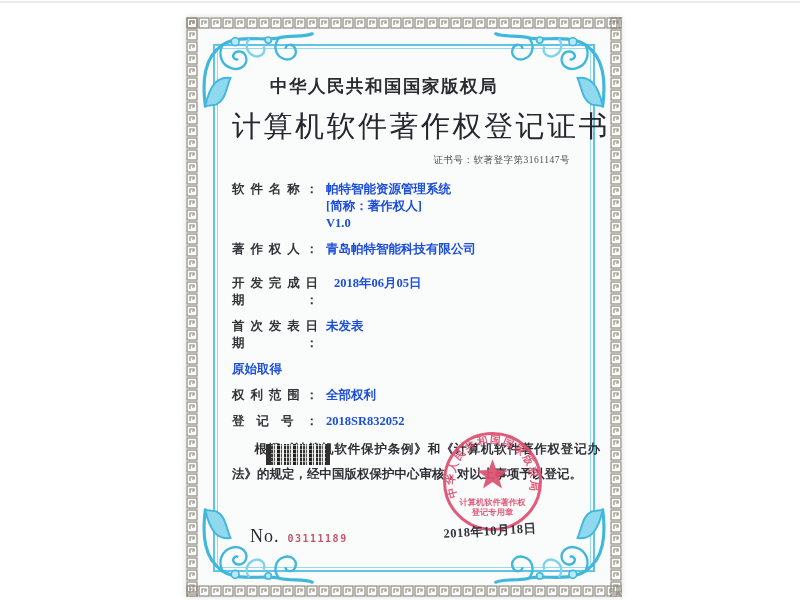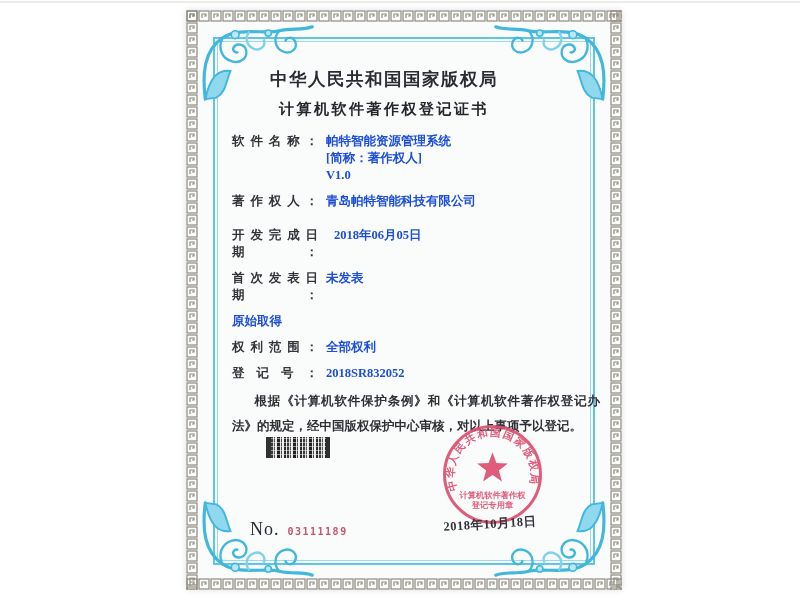--- a/index.html
+++ b/index.html
@@ -6,21 +6,21 @@
   html,body { width:800px; height:600px; }
   body {
     background:#ffffff;
     font-family:"Liberation Serif","DejaVu Serif",serif;
     position:relative; overflow:hidden;
   }
   .scan-edge { position:absolute; left:0; top:1px; width:800px; height:2px; background:#dcdbd6; opacity:.55; }
 
   
   .cert {
-    position:absolute; left:186px; top:10px; width:436px; height:580px;
+    position:absolute; left:186px; top:17px; width:436px; height:580px;
     background:#fafcfc; box-shadow:0 0 6px rgba(120,130,135,.25);
   }
 
   
   .key-strip { position:absolute; }
   .key-top    { left:0; top:0;    width:436px; height:12px; }
   .key-bottom { left:0; bottom:0; width:436px; height:12px; }
   .key-left   { left:0; top:0;    width:12px;  height:580px; }
   .key-right  { right:0; top:0;   width:12px;  height:580px; }
 
@@ -41,21 +41,21 @@
   .fl-bl { left:13px;  bottom:11px; transform:scaleY(-1); }
   .fl-br { right:13px; bottom:11px; transform:scale(-1,-1); }
 
   
   .content { position:absolute; left:46px; top:57px; width:368px; color:#2f2f35; }
   .authority {
     font-size:17.5px; font-weight:700; letter-spacing:1.5px;
     text-align:center; margin-right:64px; white-space:nowrap; color:#2b2b32;
   }
   .cert-title {
-    font-size:15px; font-weight:700; letter-spacing:2.5px;
+    font-size:29px; font-weight:400; letter-spacing:2.5px;
     text-align:center; margin:9px 64px 0 0; white-space:nowrap; color:#26262d;
   }
   .certno {
     margin:7px 30px 0 0; text-align:right;
     font-size:9.5px; color:#4d4d55; letter-spacing:.5px;
   }
   .fields { margin-top:14px; }
   .row { display:flex; margin-bottom:9px; font-size:12.5px; font-weight:700; line-height:17px; }
   .row .lbl {
     flex:none; width:86px; margin-right:8px; color:#333339;
@@ -145,20 +145,23 @@
   <svg class="flourish fl-bl">
       <use href="#flourish"></use>
     </svg>
   <svg class="flourish fl-br">
       <use href="#flourish"></use>
     </svg>
 
   <div class="content">
     <div class="authority">中华人民共和国国家版权局</div>
     <div class="cert-title">计算机软件著作权登记证书</div>
+    <div class="certno">
+      <span>证书号：</span><span>软著登字第3161147号</span>
+    </div>
 
     <div class="fields">
       <div class="row">
         <span class="lbl">软件名称：</span>
         <span class="vals">
           <div>帕特智能资源管理系统</div>
           <div>[简称：著作权人]</div>
           <div>V1.0</div>
         </span>
       </div>

